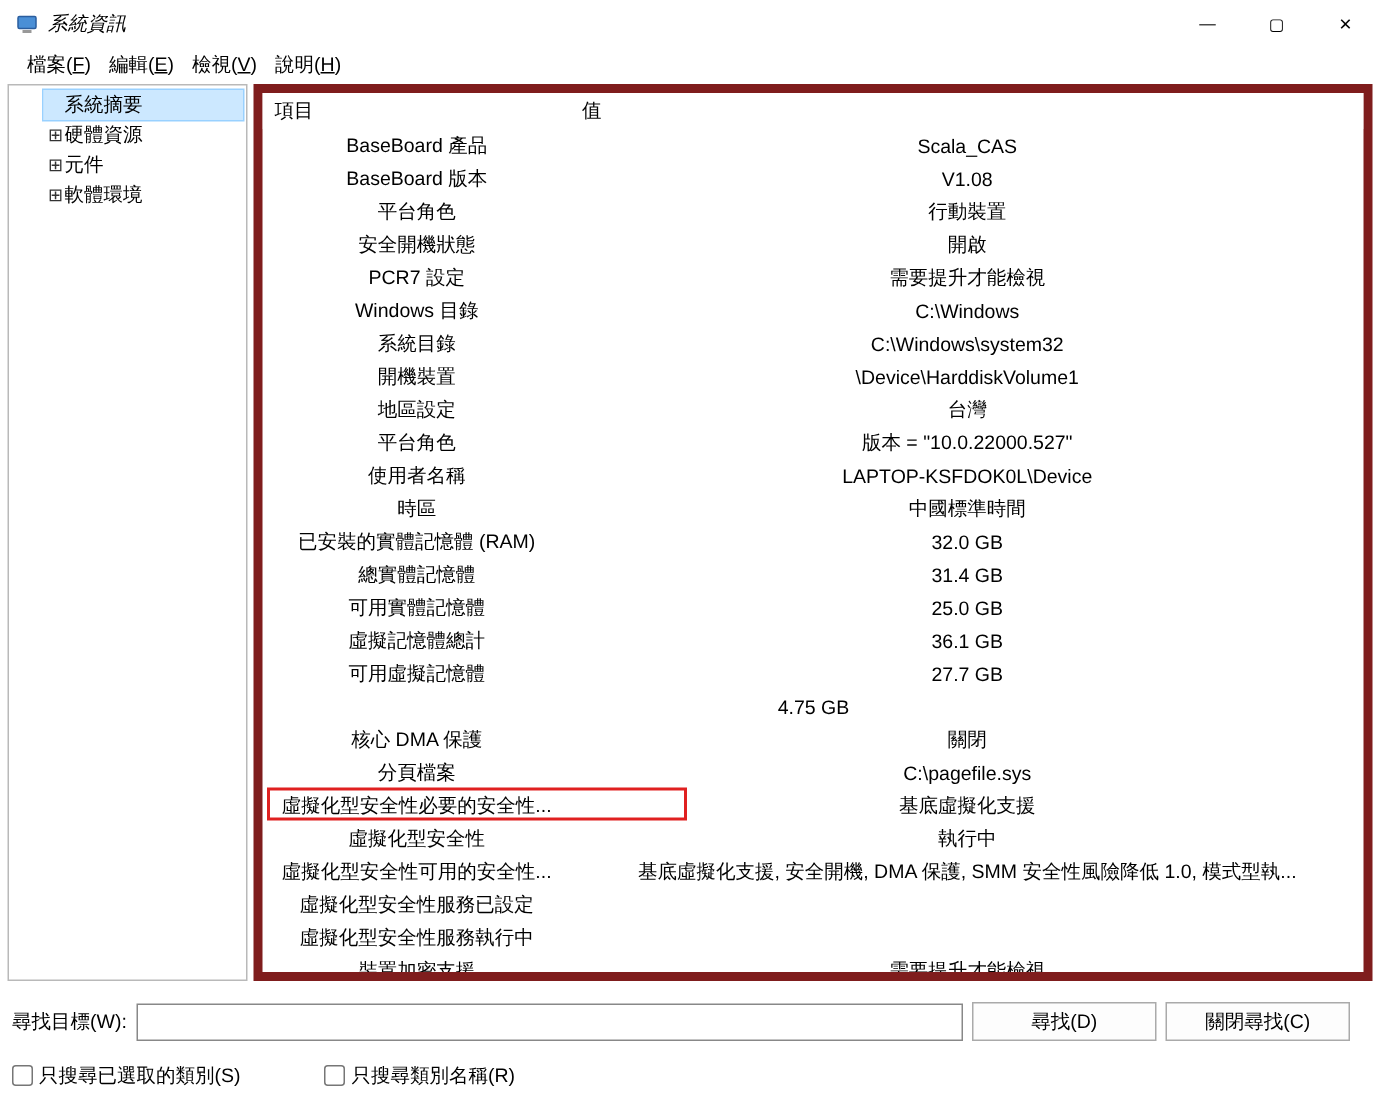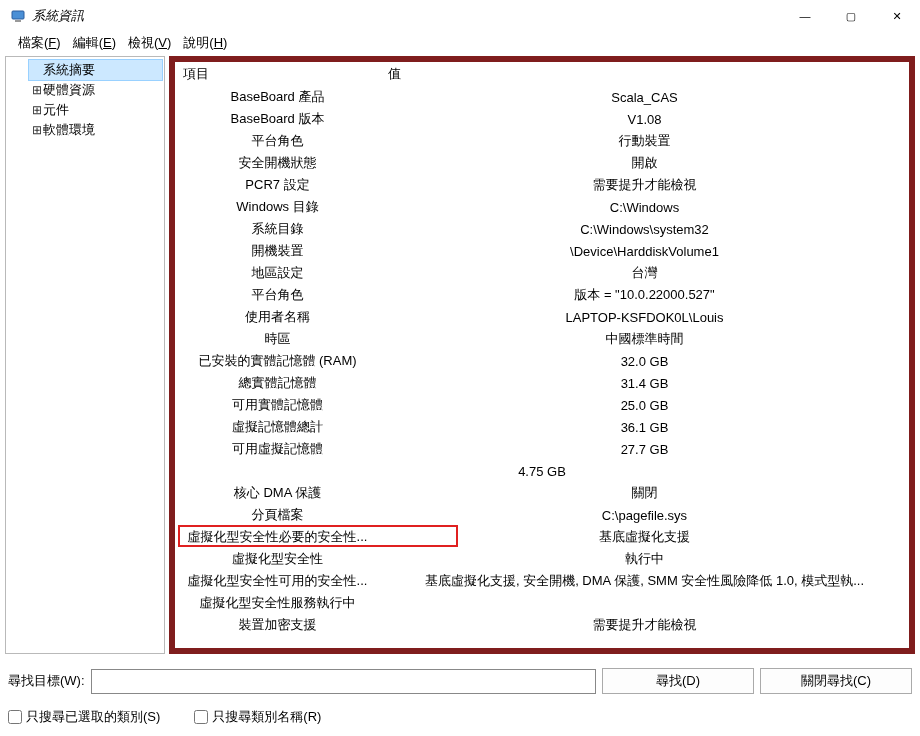--- a/index.html
+++ b/index.html
@@ -119,51 +119,51 @@
     }
     .col.c0 { width: 205px; }
     .col.c1 { flex: 1; }
     .highlight-box {
       position: absolute;
       border: 2px solid #e02020;
       pointer-events: none;
     }
     .footer {
       position: absolute;
-      bottom: 0; left: 0; right: 0;
+      bottom: 0; left: 0; right: 12px;
       height: 76px;
       padding: 6px 8px;
       border-top: 0;
     }
     .search-row {
       display: flex;
       align-items: center;
       gap: 6px;
       height: 30px;
       margin-bottom: 8px;
     }
     .search-row label { font-size: 13px; white-space: nowrap; }
     .search-row input[type=text] {
       flex: 1;
       height: 25px;
       border: 1px solid #888;
       padding: 2px 4px;
       font-size: 13px;
     }
     .search-row button {
-      width: 152px;
+      width: 123px;
       height: 26px;
       background: #fdfdfd;
       border: 1px solid #aaa;
       font-size: 13px;
       font-family: inherit;
     }
     .check-row {
       display: flex;
-      gap: 34px;
+      gap: 56px;
       align-items: center;
       padding-top: 4px;
     }
     .check-row label { display: flex; align-items: center; gap: 4px; font-size: 13px; }
     .check-row input[type=checkbox] { width: 14px; height: 14px; }
   </style>
 </head>
 <body>
 
 <div class="titlebar">
@@ -248,21 +248,21 @@
         <div class="list-row">
           <div class="col c0">地區設定</div>
           <div class="col c1">台灣</div>
         </div>
         <div class="list-row">
           <div class="col c0">平台角色</div>
           <div class="col c1">版本 = "10.0.22000.527"</div>
         </div>
         <div class="list-row">
           <div class="col c0">使用者名稱</div>
-          <div class="col c1">LAPTOP-KSFDOK0L\Louis</div>
+          <div class="col c1">LAPTOP-KSFDOK0L\Device</div>
         </div>
         <div class="list-row">
           <div class="col c0">時區</div>
           <div class="col c1">中國標準時間</div>
         </div>
         <div class="list-row">
           <div class="col c0">已安裝的實體記憶體 (RAM)</div>
           <div class="col c1">32.0 GB</div>
         </div>
         <div class="list-row">
@@ -296,20 +296,24 @@
           <div class="col c0">虛擬化型安全性必要的安全性...</div>
           <div class="col c1">基底虛擬化支援</div>
         </div>
         <div class="list-row">
           <div class="col c0">虛擬化型安全性</div>
           <div class="col c1">執行中</div>
         </div>
         <div class="list-row">
           <div class="col c0">虛擬化型安全性可用的安全性...</div>
           <div class="col c1">基底虛擬化支援, 安全開機, DMA 保護, SMM 安全性風險降低 1.0, 模式型執...</div>
+        </div>
+        <div class="list-row">
+          <div class="col c0">虛擬化型安全性服務已設定</div>
+          <div class="col c1"></div>
         </div>
         <div class="list-row">
           <div class="col c0">虛擬化型安全性服務執行中</div>
           <div class="col c1"></div>
         </div>
         <div class="list-row">
           <div class="col c0">裝置加密支援</div>
           <div class="col c1">需要提升才能檢視</div>
         </div>
       </div>

